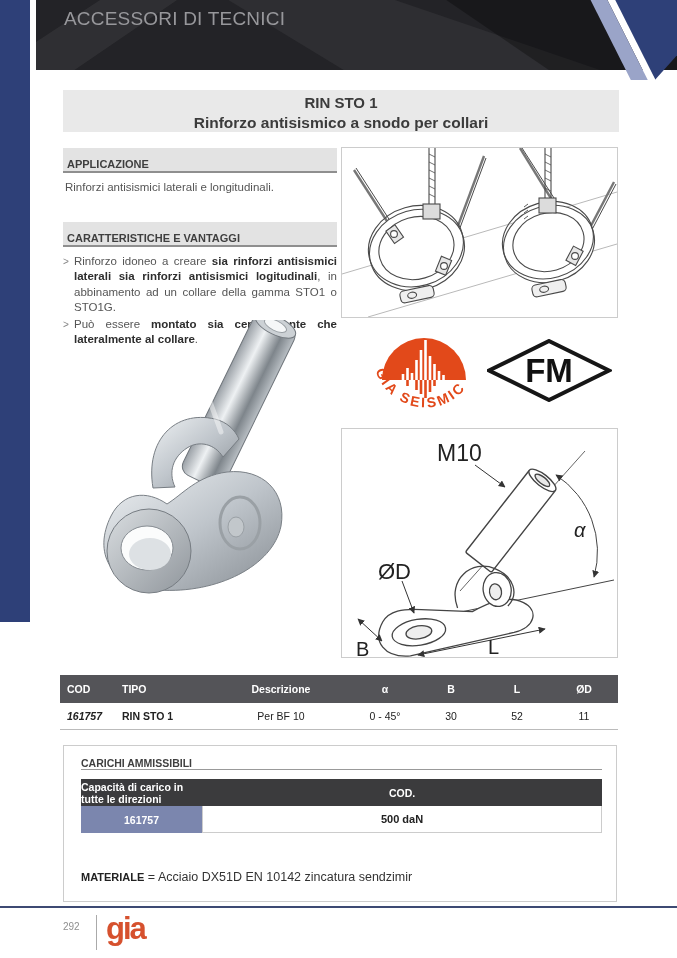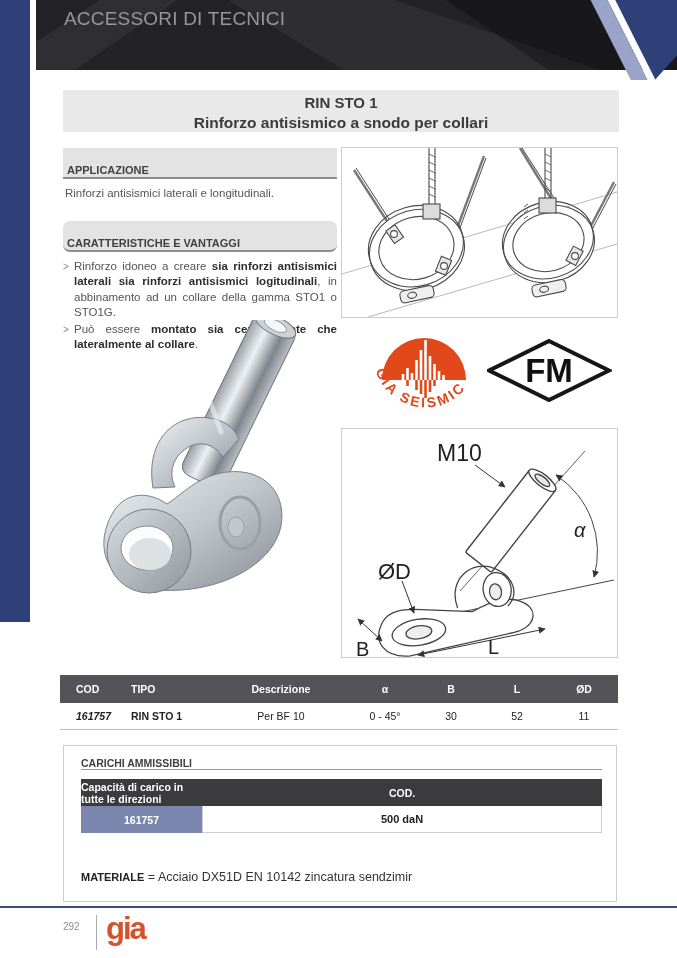--- a/index.html
+++ b/index.html
@@ -28,22 +28,22 @@
 
   
   .title-block { position:absolute; left:63px; top:90px; width:556px; height:42px; background:#e9e9e9;
                  text-align:center; padding-top:4px; }
   .title-code { font-size:15px; font-weight:700; color:#3b3b3b; line-height:1.25; }
   .title-name { font-size:15.5px; font-weight:700; color:#3b3b3b; line-height:1.25; }
 
   
   .col-left { position:absolute; left:63px; top:148px; width:274px; }
   .sec-head { background:#e3e3e3; border-bottom:2px solid #8f8f8f; font-size:11px; font-weight:700;
-              color:#3f3f3f; padding:16px 4px 1px; }
-  .sec-head.second { margin-top:22px;border-radius:7px; }
+              color:#3f3f3f; padding:10px 4px 1px; }
+  .sec-head.second { margin-top:29px; }
   .app-body { margin:8px 0 0 2px; font-size:11.5px; color:#555; }
   .feat-list { margin-top:7px; }
   .feat-item { position:relative; padding-left:11px; font-size:11.5px; color:#555;
                text-align:justify; line-height:1.33; margin-bottom:2px; }
   .feat-item .marker { position:absolute; left:0; top:1px; color:#868686; font-size:10px; }
   .feat-item b { color:#2e2e2e; }
 
   
   .illu-box { position:absolute; left:341px; top:147px; width:277px; height:171px;
               border:1px solid #cccccc; background:#fff; }
@@ -52,21 +52,21 @@
   .photo    { position:absolute; left:75px;  top:320px; width:258px; height:288px; }
   .logo-seismic { position:absolute; left:373px; top:328px; width:103px; height:94px; }
   .logo-fm      { position:absolute; left:487px; top:339px; width:125px; height:63px; }
   svg text { font-family:"Liberation Sans", sans-serif; }
 
   
   .spec-table { position:absolute; left:60px; top:675px; width:558px; font-size:10.5px; }
   .spec-header, .spec-row { display:grid; grid-template-columns:55px 95px 142px 66px 66px 66px 68px; align-items:center; }
   .spec-header { background:#545458; color:#fff; height:28px; font-weight:700; }
   .spec-row { height:27px; color:#222; border-bottom:1px solid #bbb; }
-  .cell-l { padding-left:16px; text-align:left; }
+  .cell-l { padding-left:7px; text-align:left; }
   .cell-c { text-align:center; }
   .cod-val { font-weight:700; font-style:italic; }
   .tipo-val { font-weight:700; }
 
   
   .loads-box { position:absolute; left:63px; top:745px; width:554px; height:157px; border:1px solid #cccccc; }
   .inner-head { position:absolute; left:17px; width:521px; font-size:10.5px; font-weight:700; color:#3f3f3f;
                 border-bottom:1px solid #999; }
   .loads-head { top:11px; }
   .mat-head   { top:99px; }

